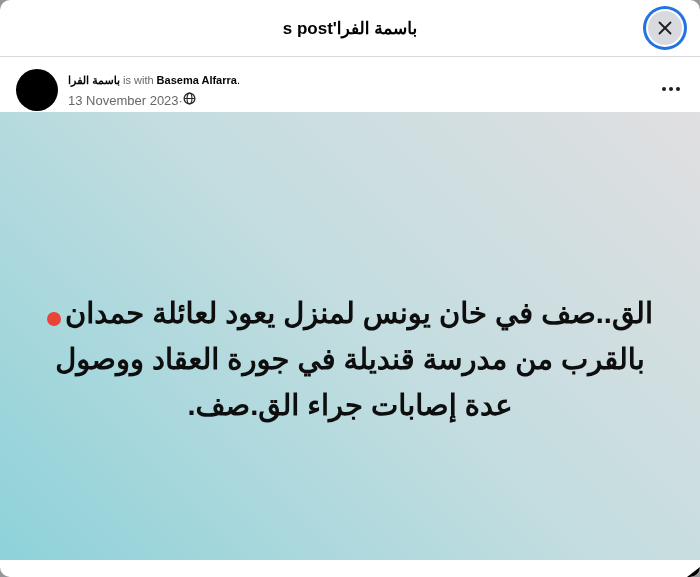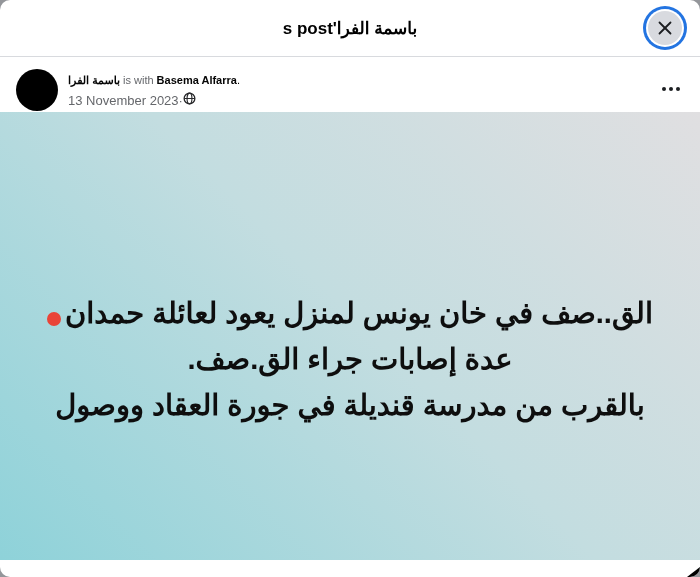--- a/index.html
+++ b/index.html
@@ -151,20 +151,20 @@
           <i></i>
           <i></i>
           <i></i>
         </span>
     </button>
   </section>
 
   <div class="post-image">
     <div class="post-text">
       <div><span>الق..صف في خان يونس لمنزل يعود لعائلة حمدان</span><span class="red-ring"></span></div>
+      <div>بالقرب من مدرسة قنديلة في جورة العقاد ووصول</div>
       <div>عدة إصابات جراء الق.صف.</div>
-      <div>بالقرب من مدرسة قنديلة في جورة العقاد ووصول</div>
     </div>
   </div>
 
   <div class="cursor-frag"></div>
 
 </div>
 
 </body></html>

